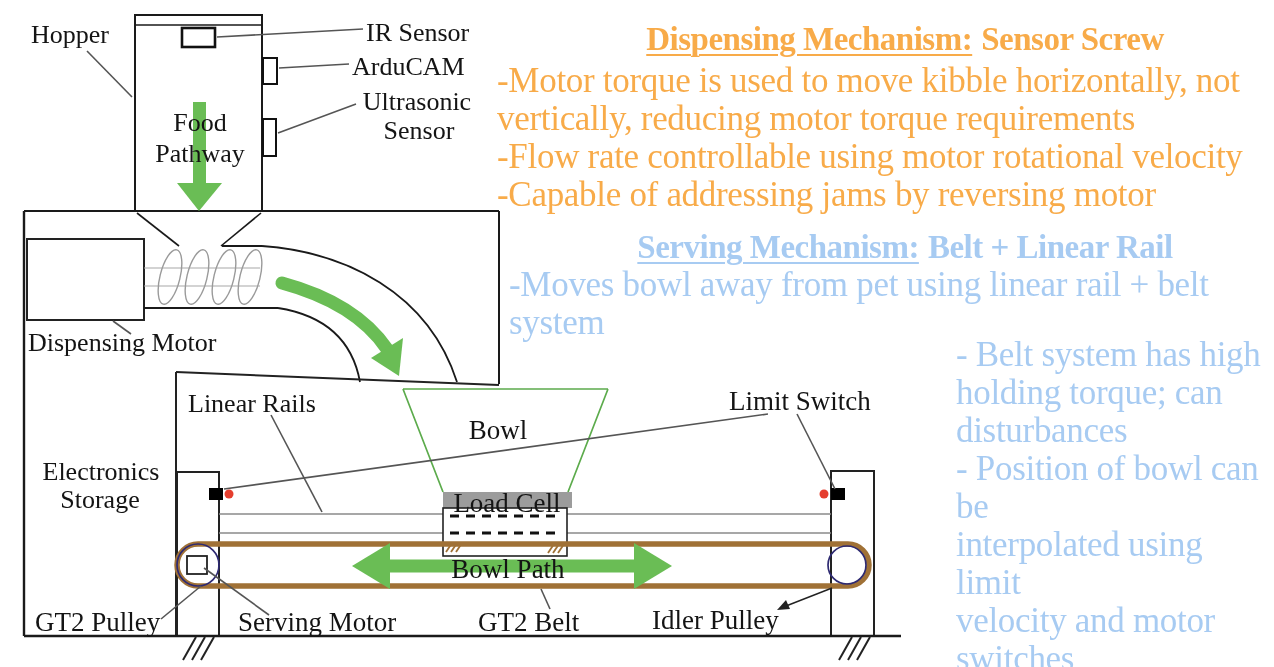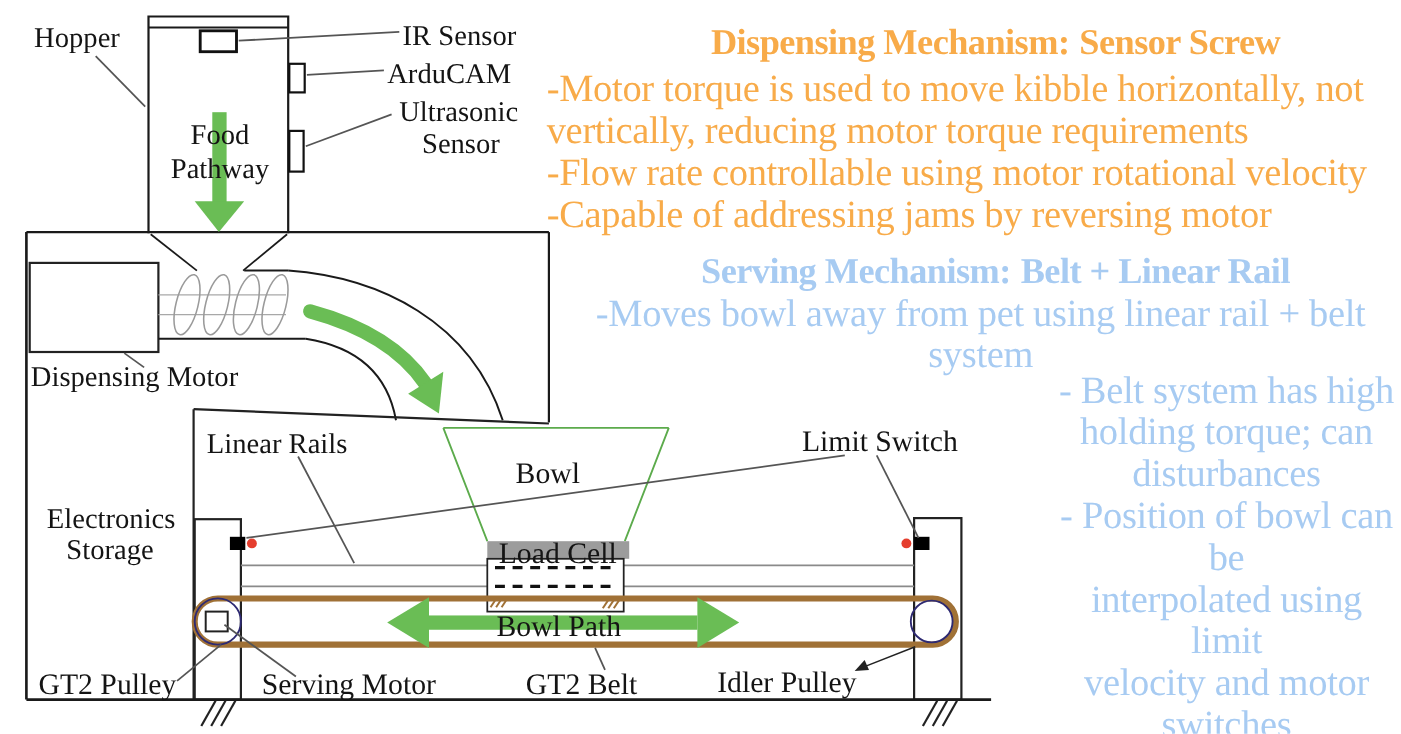--- a/index.html
+++ b/index.html
@@ -4,23 +4,23 @@
 <style>
   html,body{margin:0;padding:0;}
   body{
     width:1274px;height:667px;position:relative;overflow:hidden;background:#ffffff;
     font-family:"Liberation Serif","DejaVu Serif",serif;
   }
   .abs{position:absolute;}
   #diagram-svg{position:absolute;left:0;top:0;z-index:1;}
   .txt{z-index:2;}
   .orange{color:#F8AB49;}
-  .blue{color:#A7CBF2;text-align:center;}
+  .blue{color:#A7CBF2;}
   .head{font-weight:bold;font-size:33px;text-align:center;width:810px;left:500px;letter-spacing:-0.5px;}
-  .head .upart{text-decoration-thickness:2px;text-underline-offset:4px;margin-top:40px;}
+  .head .upart{text-decoration:underline;text-decoration-thickness:2px;text-underline-offset:4px;margin-top:40px;}
   .head .rest{margin-left:9px;}
   .body30{font-size:35px;line-height:38px;letter-spacing:-0.3px;}
   #orange-body{left:497px;top:62px;}
   #blue-bullet{left:509px;top:266px;}
   #side-block{left:956px;top:336px;}
 </style>
 </head>
 <body>
 
 <svg id="diagram-svg" width="1274" height="667" viewBox="0 0 1274 667" xmlns="http://www.w3.org/2000/svg">

